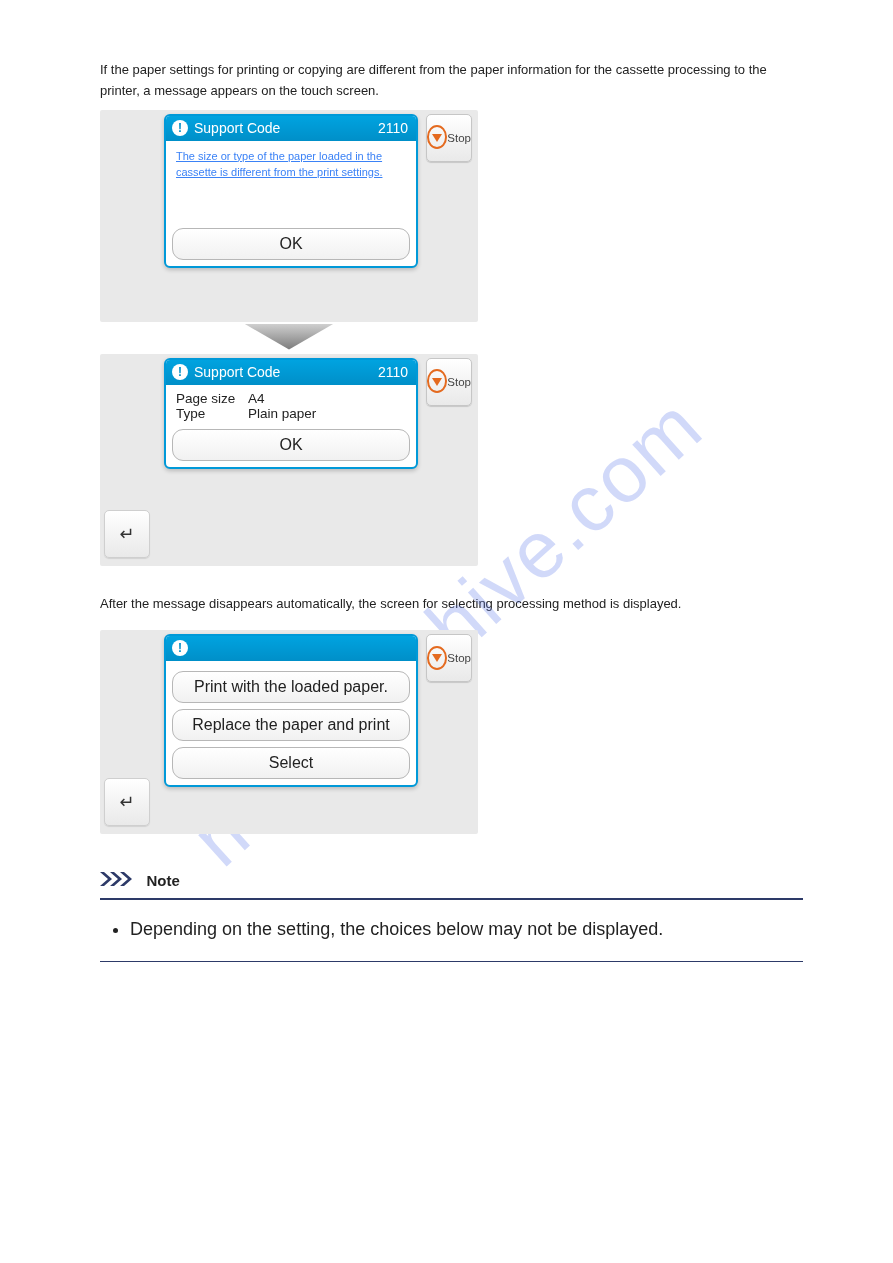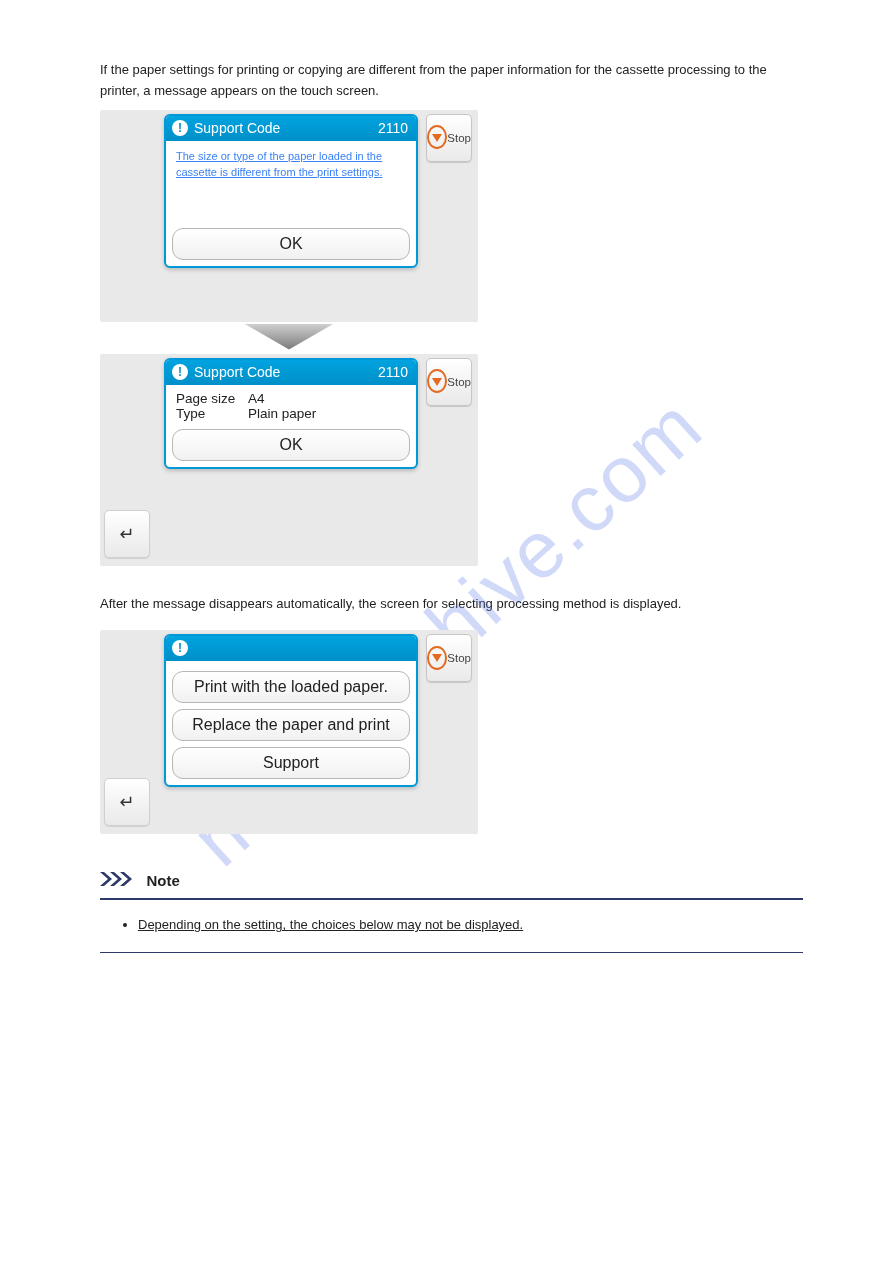--- a/index.html
+++ b/index.html
@@ -198,26 +198,25 @@
     border: none;
     border-top: 2px solid #2d3a68;
     margin: 4px 0 14px 0;
   }
   .note-rule2 {
     border: none;
     border-top: 1px solid #2d3a68;
     margin: 16px 0 0 0;
   }
   .note-list {
-    margin: 8px;
+    margin: 0;
     padding: 0 0 0 30px;
-    font-size: 13px;
+    font-size: 18px;
     line-height: 1.7;
     color: #222;
-    text-decoration: underline;
   }
   .note-list li {
     margin-bottom: 2px;
   }
   .watermark {
     position: absolute;
     left: 50%;
     top: 50%;
     transform: translate(-50%, -50%) rotate(-42deg);
     font-size: 80px;
@@ -308,21 +307,21 @@
 
   <div class="printer-screen screen3">
     <div class="dialog tall-dialog">
       <div class="dialog-header">
         <span class="alert-icon">!</span>
         <span class="dialog-title"></span>
       </div>
       <div style="height:6px"></div>
       <div class="dialog-button">Print with the loaded paper.</div>
       <div class="dialog-button">Replace the paper and print</div>
-      <div class="dialog-button">Support</div>
+      <div class="dialog-button">Select</div>
     </div>
     <div class="stop-btn">
       <div class="stop-icon-outer">
         <div class="stop-icon-inner"></div>
       </div>
       <div class="stop-label">Stop</div>
     </div>
     <div class="back-btn">
       <span>↵</span>
     </div>

